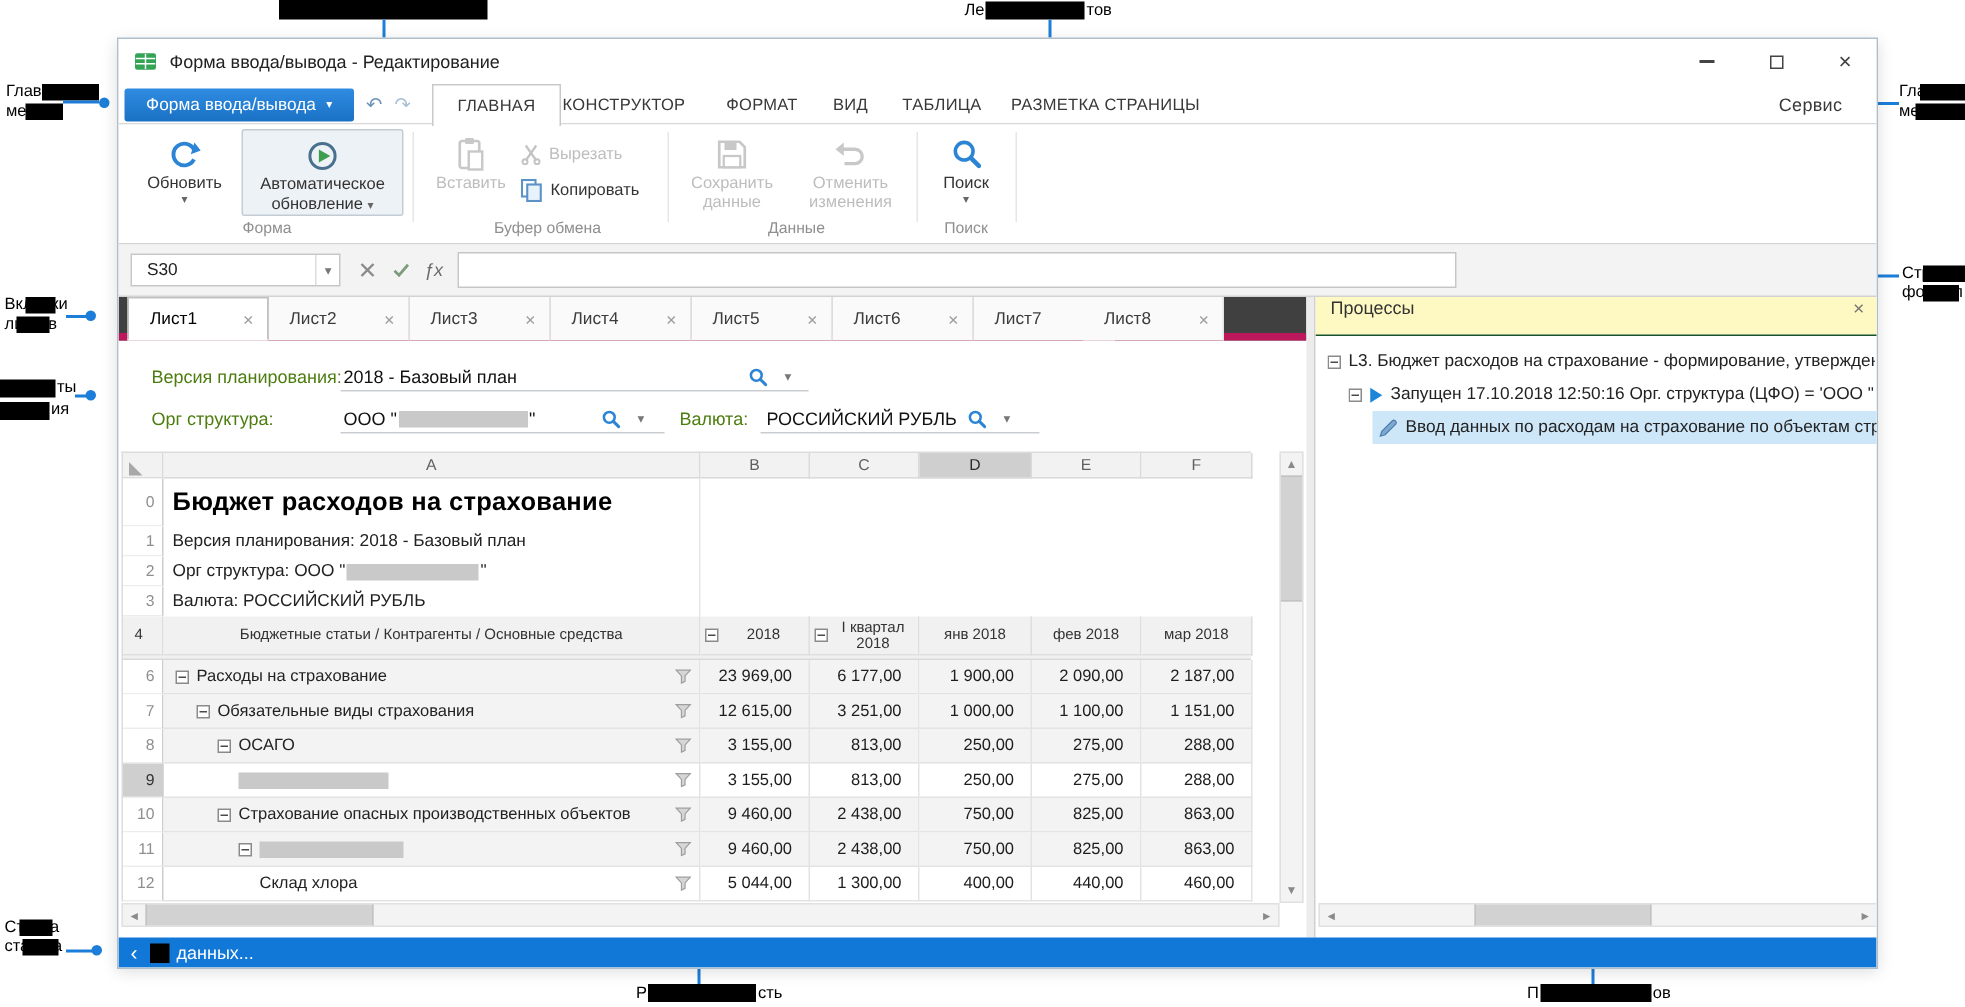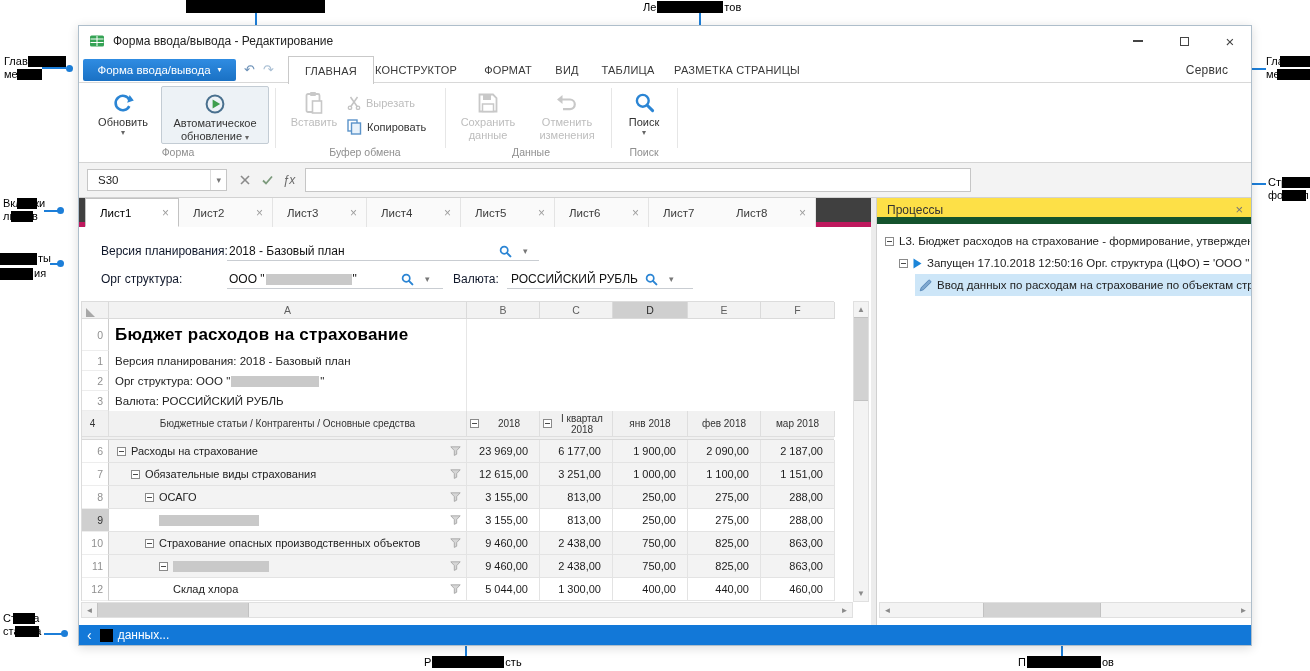--- a/index.html
+++ b/index.html
@@ -46,21 +46,21 @@
 
 .lpane{position:absolute;left:0;top:172px;width:792px;height:427px;background:#fff;overflow:hidden}
 .splitter{position:absolute;left:792px;top:172px;width:5px;height:427px;background:#ececec}
 .rpanel{position:absolute;left:797px;top:172px;width:377px;height:427px;background:#fff;border-left:1px solid #d0d0d0;overflow:hidden}
 
 .stabs{position:absolute;left:0;top:0;width:100%;height:29px;background:#404040;border-bottom:5px solid #be185d}
 .stab{position:absolute;top:0;height:29px;width:94px;display:flex;align-items:center;padding:0 9px 0 14px;font-size:11.5px;color:#3c3c3c;border-right:1px solid #e4e4e4;background:#fafafa}
 .stab .x{margin-left:auto;color:#9d9d9d;font-size:12px}
 .stab.active{background:#fff;border:1px solid #c2c2c2;border-bottom:1px solid #fff;color:#000;z-index:2}
 
-.plabel{position:absolute;font-size:12px;color:#0f172a}
+.plabel{position:absolute;font-size:12px;color:#4d7c0f}
 .pvalue{position:absolute;font-size:12px;color:#111;display:flex;align-items:center}
 .uline{position:absolute;height:1px;background:#c9cdd2}
 .redact{display:inline-block;height:11px;background:#c9c9c9;vertical-align:middle}
 
 .grid{position:absolute;left:2px;top:103px;width:753px;font-size:11px;border-top:1px solid #dcdcdc;border-left:1px solid #dcdcdc}
 .grow{display:flex;align-items:stretch}
 .cell{display:flex;align-items:center;border-right:1px solid #e3e3e3;border-bottom:1px solid #e3e3e3;overflow:hidden;white-space:nowrap}
 .rn{justify-content:flex-end;padding-right:5px;color:#8f8f8f;font-size:10.5px;background:#fff;border-right:1px solid #cdcdcd;border-bottom:1px solid #ededed}
 .hdr .cell{background:#f2f2f2;color:#5f5f5f;font-size:10.5px;justify-content:center;border-color:#dadada}
 .h4 .cell{background:#f1f1f1;color:#333;font-size:10px;justify-content:center;border-color:#dedede}
@@ -81,21 +81,21 @@
 .ctri{width:0;height:0;border-bottom:9px solid #a8a8a8;border-right:9px solid transparent;margin:4px auto 0 4px}
 .rowgap{height:3px;background:#f0f0f0;border-bottom:1px solid #d9d9d9}
 
 .sbar{position:absolute;background:#f3f3f3;border:1px solid #e0e0e0;display:flex;align-items:center}
 .sarrow{width:15px;height:100%;display:flex;align-items:center;justify-content:center;color:#8a8a8a;font-size:8px;flex:none}
 .sthumb{height:100%;background:#d2d2d2;border-left:1px solid #c2c2c2;border-right:1px solid #c2c2c2;flex:none}
 .vbar{position:absolute;background:#f3f3f3;border:1px solid #e0e0e0;display:flex;flex-direction:column;align-items:center}
 .vbar .sarrow{width:100%;height:15px}
 .vthumb{width:100%;background:#d2d2d2;border-top:1px solid #c2c2c2;border-bottom:1px solid #c2c2c2;flex:none}
 
-.phead{position:absolute;left:0;top:0;width:100%;height:26px;background:#fde047;border-bottom:7px solid #14532d;display:flex;align-items:flex-end;padding:0 10px;font-size:12px;color:#333}
+.phead{position:absolute;left:0;top:0;width:100%;height:26px;background:#fef9c3;border-bottom:1px solid #14532d;display:flex;align-items:flex-start;padding:0 10px;font-size:12px;color:#333}
 .pitem{position:absolute;display:flex;align-items:center;gap:5px;font-size:11.5px;color:#222;white-space:nowrap;height:22px;overflow:hidden}
 .psel{background:#cde6f8}
 .clip{overflow:hidden;white-space:nowrap}
 
 .status{position:absolute;left:0;top:599px;width:100%;height:20px;background:#1278d8;color:#fff;display:flex;align-items:center;font-size:12px}
 </style>
 </head>
 <body>
 
 <div class="covl" style="left:186px;top:0;width:139px;height:13px"></div>

